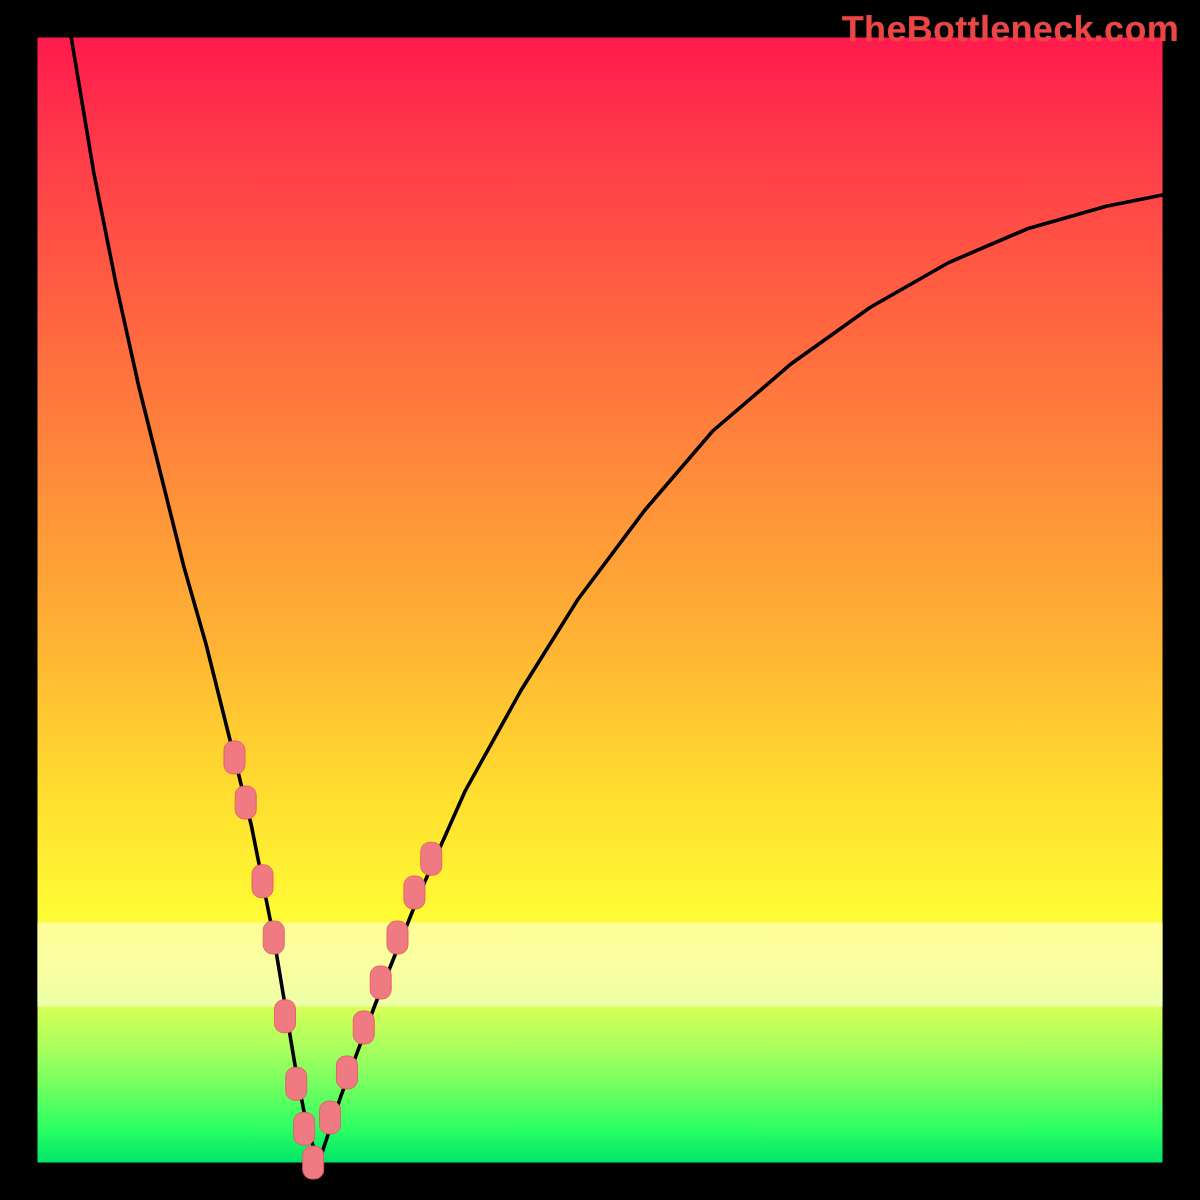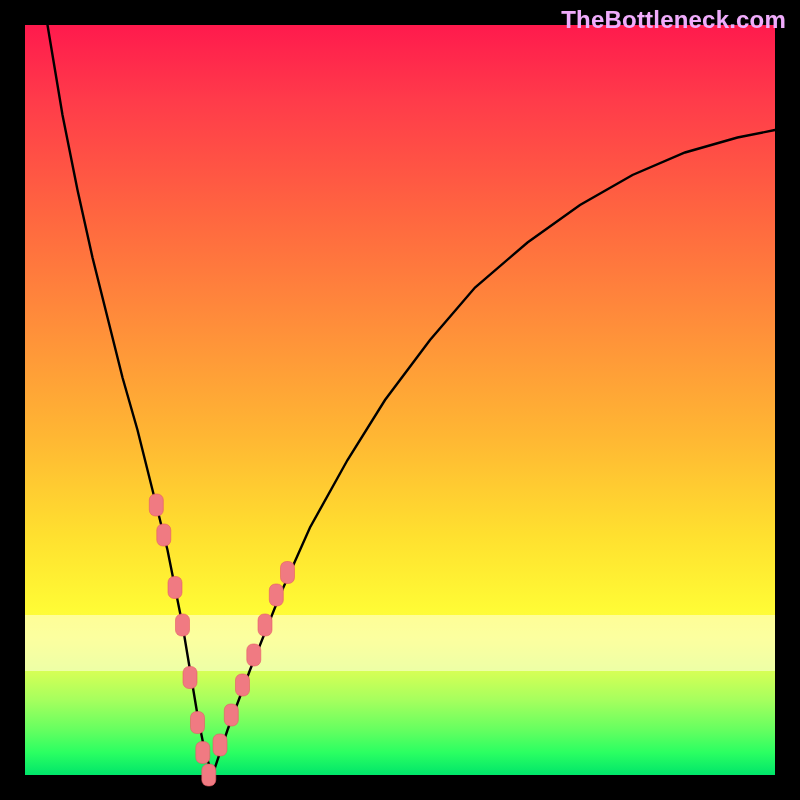--- a/index.html
+++ b/index.html
@@ -48,21 +48,21 @@
     right: 0;
     height: 56px;
     bottom: 104px;
     background: rgba(255, 255, 220, 0.55);
     mix-blend-mode: screen;
   }
   .watermark {
     position: absolute;
     top: 6px;
     right: 14px;
-    color: #f0abfc;
+    color: #ef4444;
     font-size: 24px;
     font-weight: 600;
     letter-spacing: 0.2px;
     text-shadow: 0 0 1px rgba(255,255,255,0.2);
     user-select: none;
   }
   svg.curve {
     position: absolute;
     left: 0;
     top: 0;

